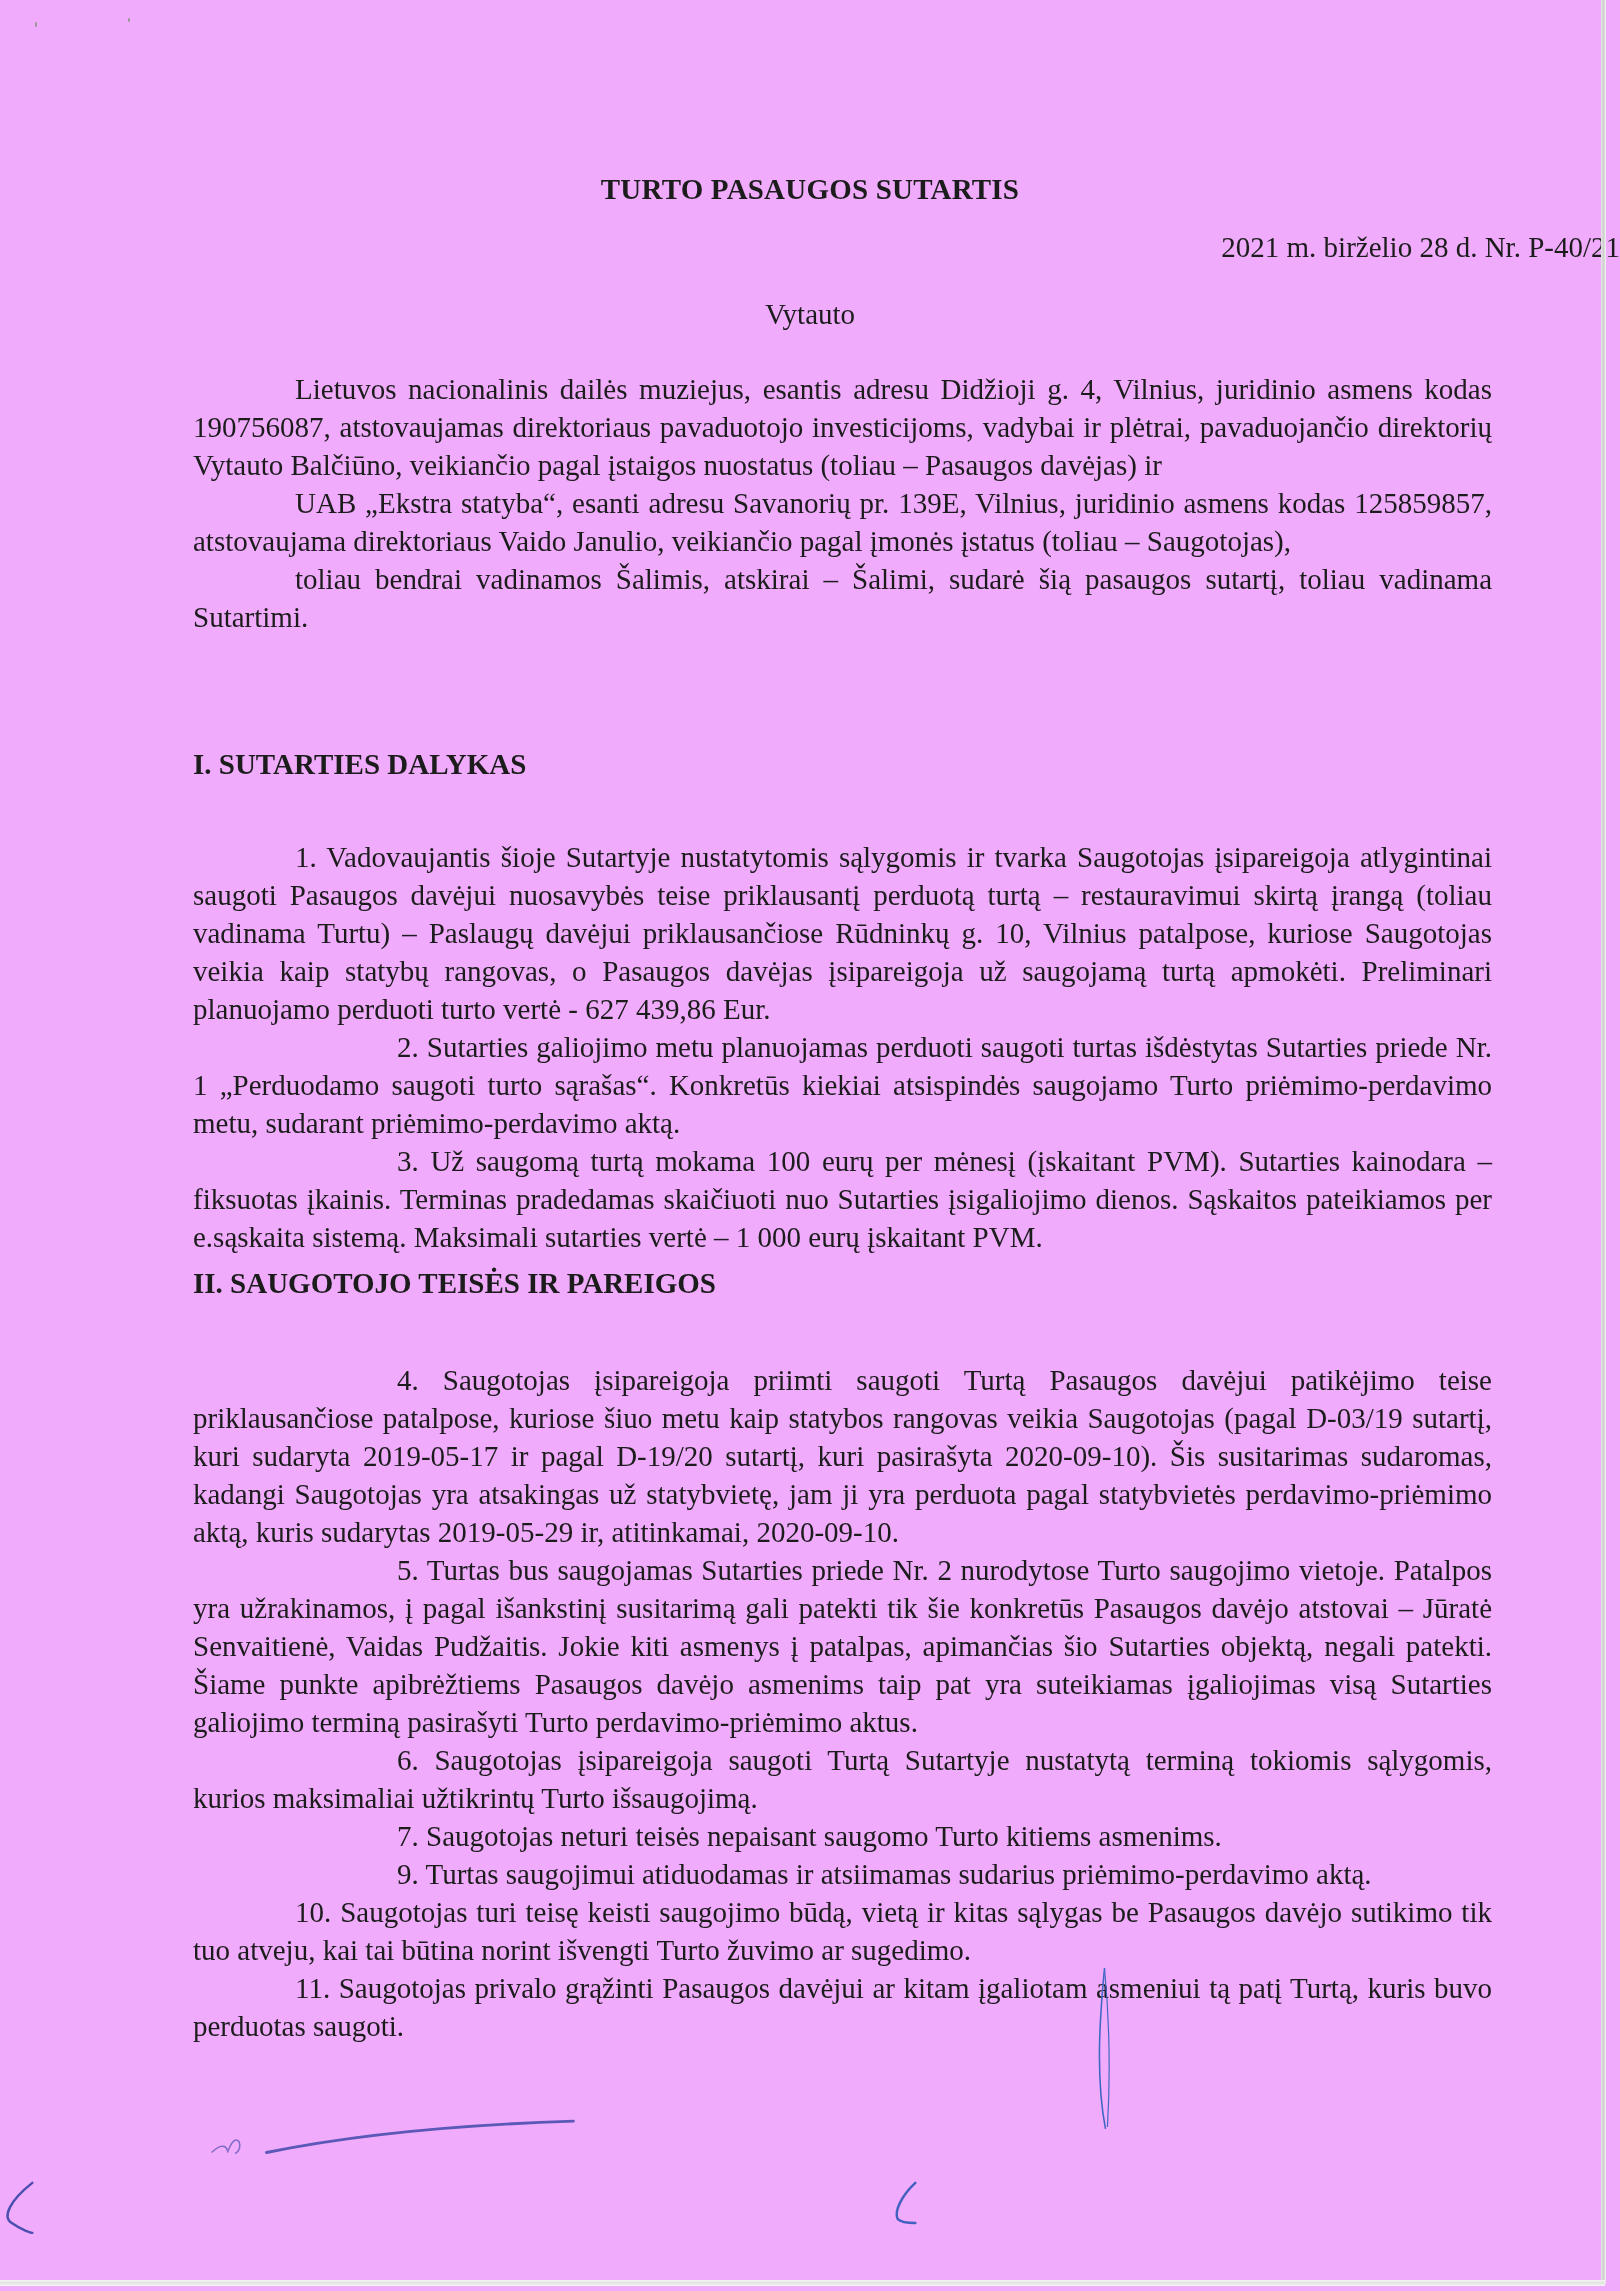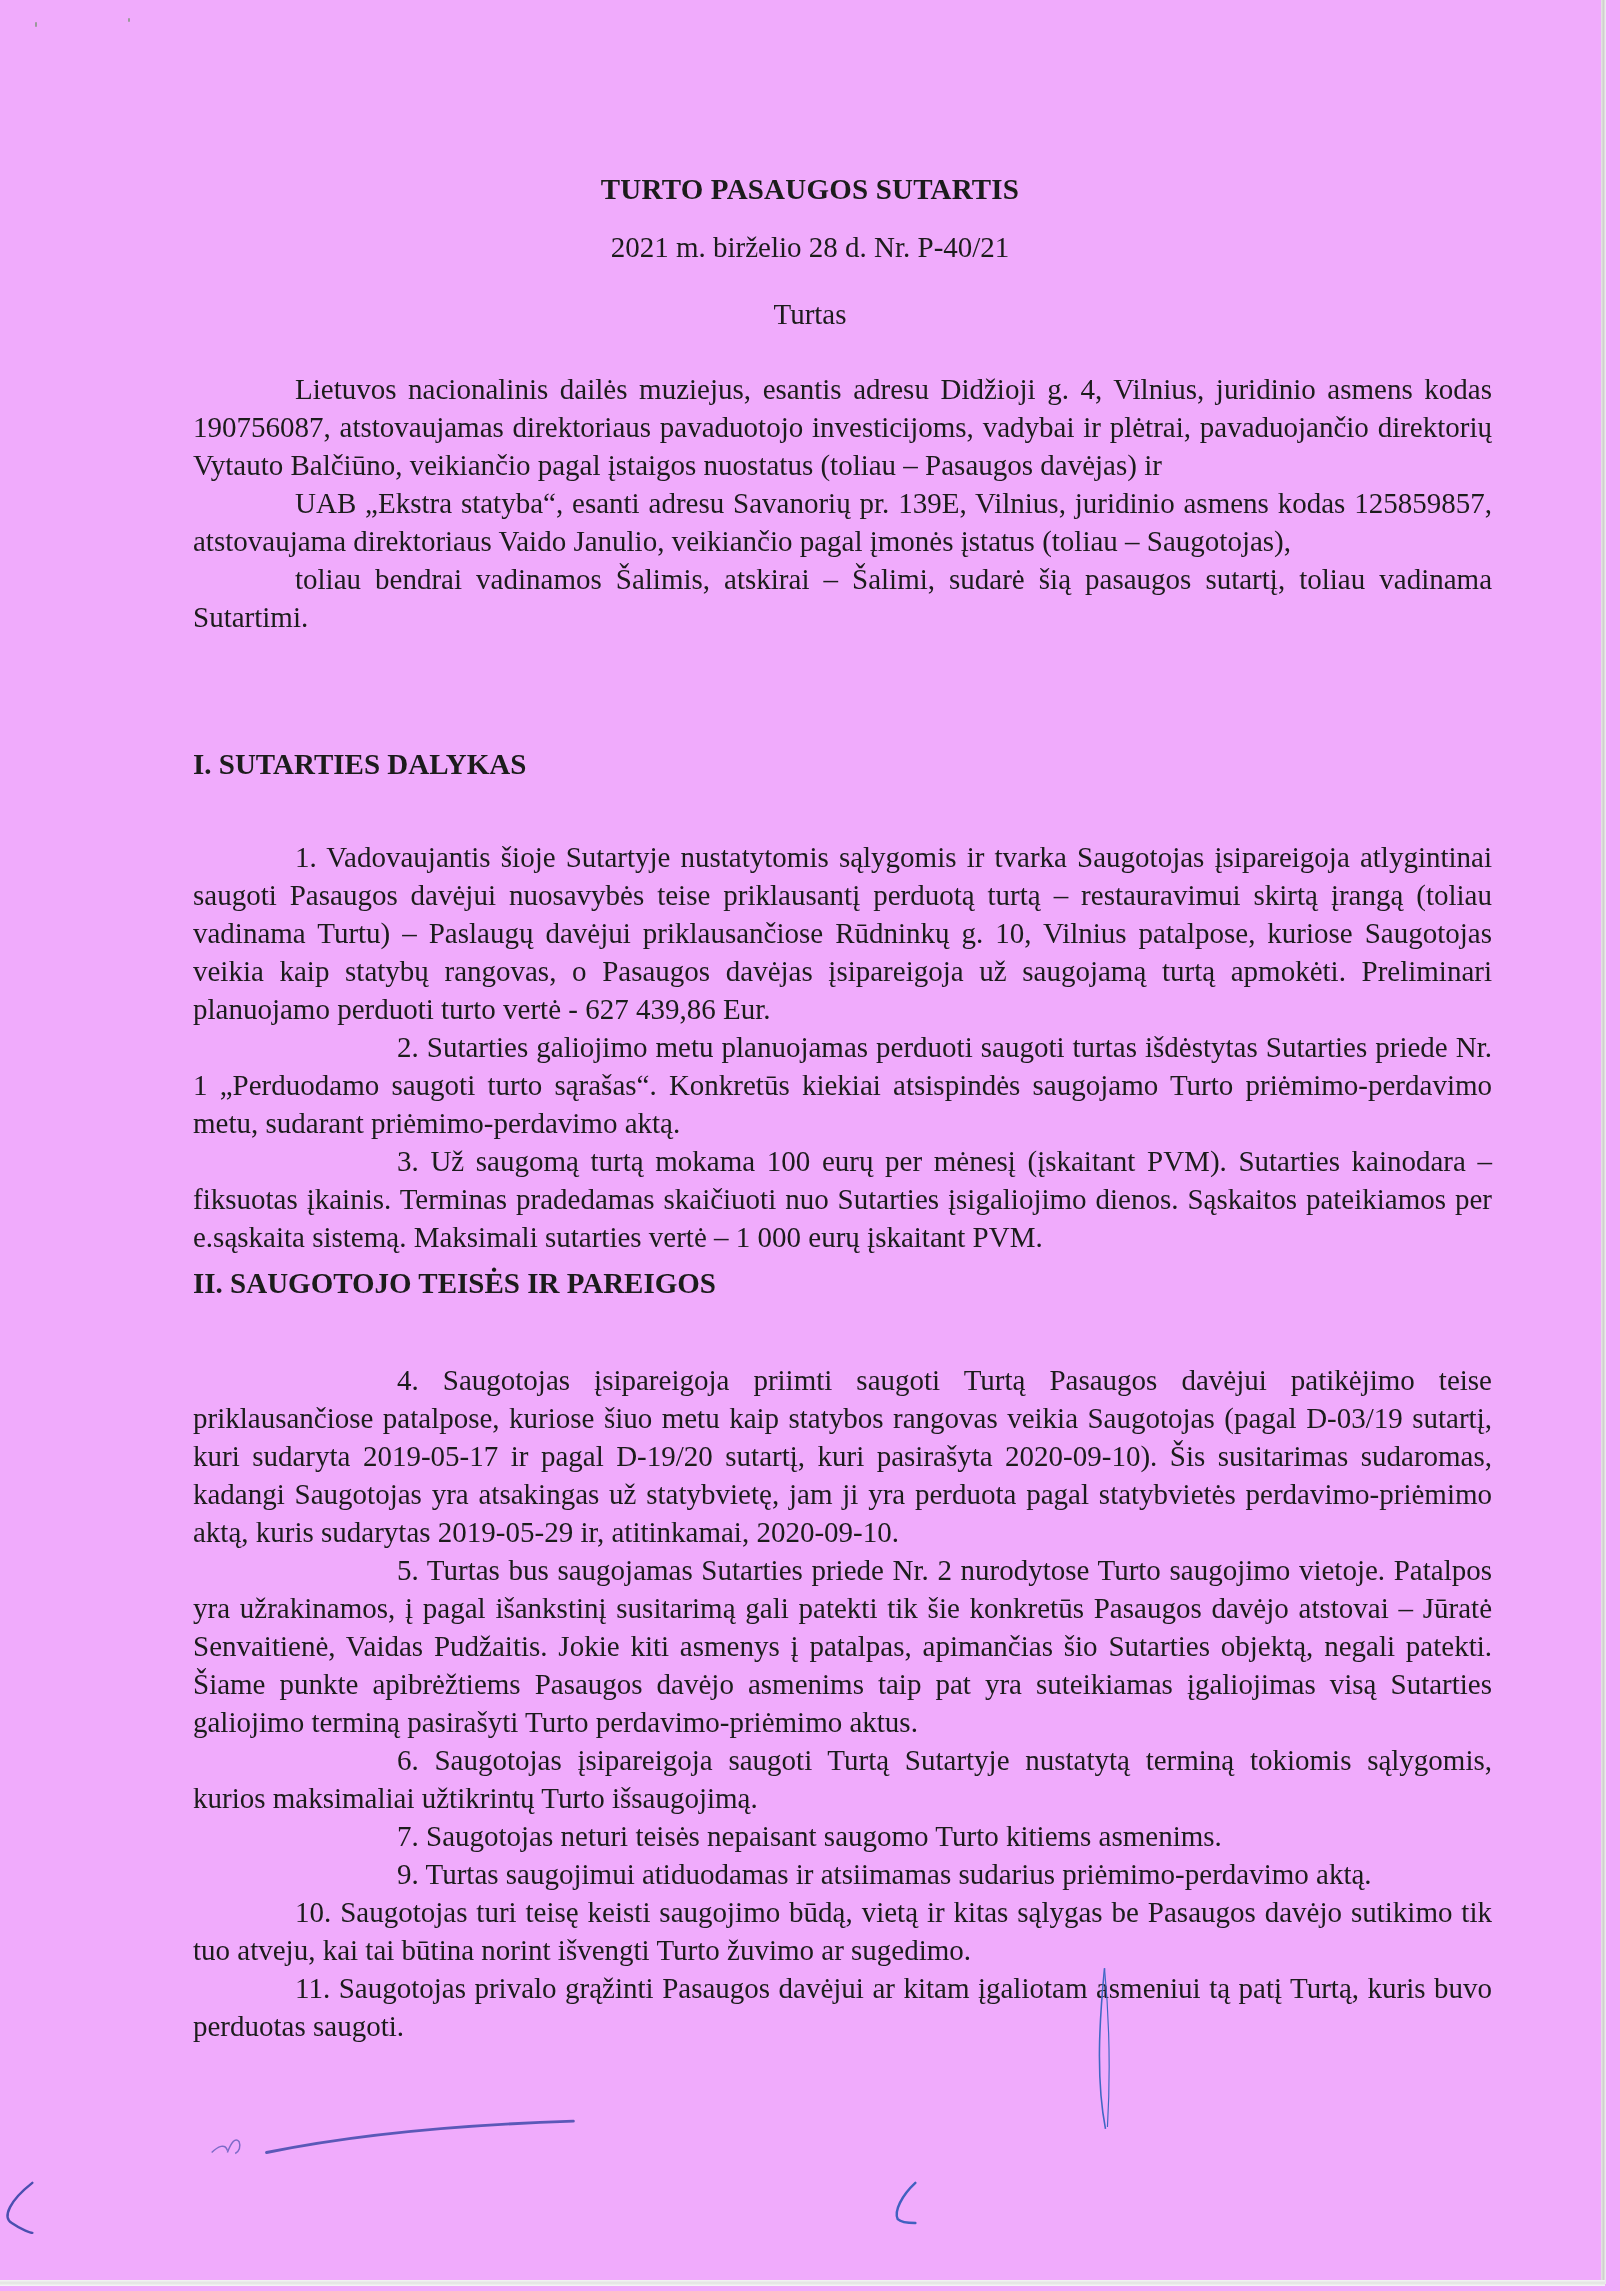--- a/index.html
+++ b/index.html
@@ -48,20 +48,21 @@
   }
   .title {
     top: 173px;
     font-size: 29px;
     font-weight: bold;
     letter-spacing: 0.2px;
   }
   .date-line {
     top: 231px;
     font-size: 29px;
+    text-align: right;
   }
   .place {
     top: 298px;
     font-size: 29px;
   }
   .content {
     position: absolute;
     left: 193px;
     width: 1299px;
     font-size: 29px;
@@ -92,21 +93,21 @@
 </head>
 <body>
 
 <div class="page">
 
   <div class="speck" style="left:35px; top:21.6px;"></div>
   <div class="speck" style="left:128px; top:17.6px; height:4.9px;"></div>
 
   <div class="header-block title">TURTO PASAUGOS SUTARTIS</div>
   <div class="header-block date-line">2021 m. birželio 28 d. Nr. P-40/21</div>
-  <div class="header-block place">Turtas</div>
+  <div class="header-block place">Vytauto</div>
 
   <div class="content block-parties">
     <p>Lietuvos nacionalinis dailės muziejus, esantis adresu Didžioji g. 4, Vilnius, juridinio asmens kodas 190756087, atstovaujamas direktoriaus pavaduotojo investicijoms, vadybai ir plėtrai, pavaduojančio direktorių Vytauto Balčiūno, veikiančio pagal įstaigos nuostatus (toliau – Pasaugos davėjas) ir</p>
     <p>UAB „Ekstra statyba“, esanti adresu Savanorių pr. 139E, Vilnius, juridinio asmens kodas 125859857, atstovaujama direktoriaus Vaido Janulio, veikiančio  pagal įmonės įstatus (toliau – Saugotojas),</p>
     <p>toliau bendrai vadinamos Šalimis, atskirai – Šalimi, sudarė šią pasaugos sutartį, toliau vadinama Sutartimi.</p>
   </div>
 
   <div class="content block-s1">
     <p class="section-heading">I. SUTARTIES DALYKAS</p>
     <div style="height:55px;"></div>

